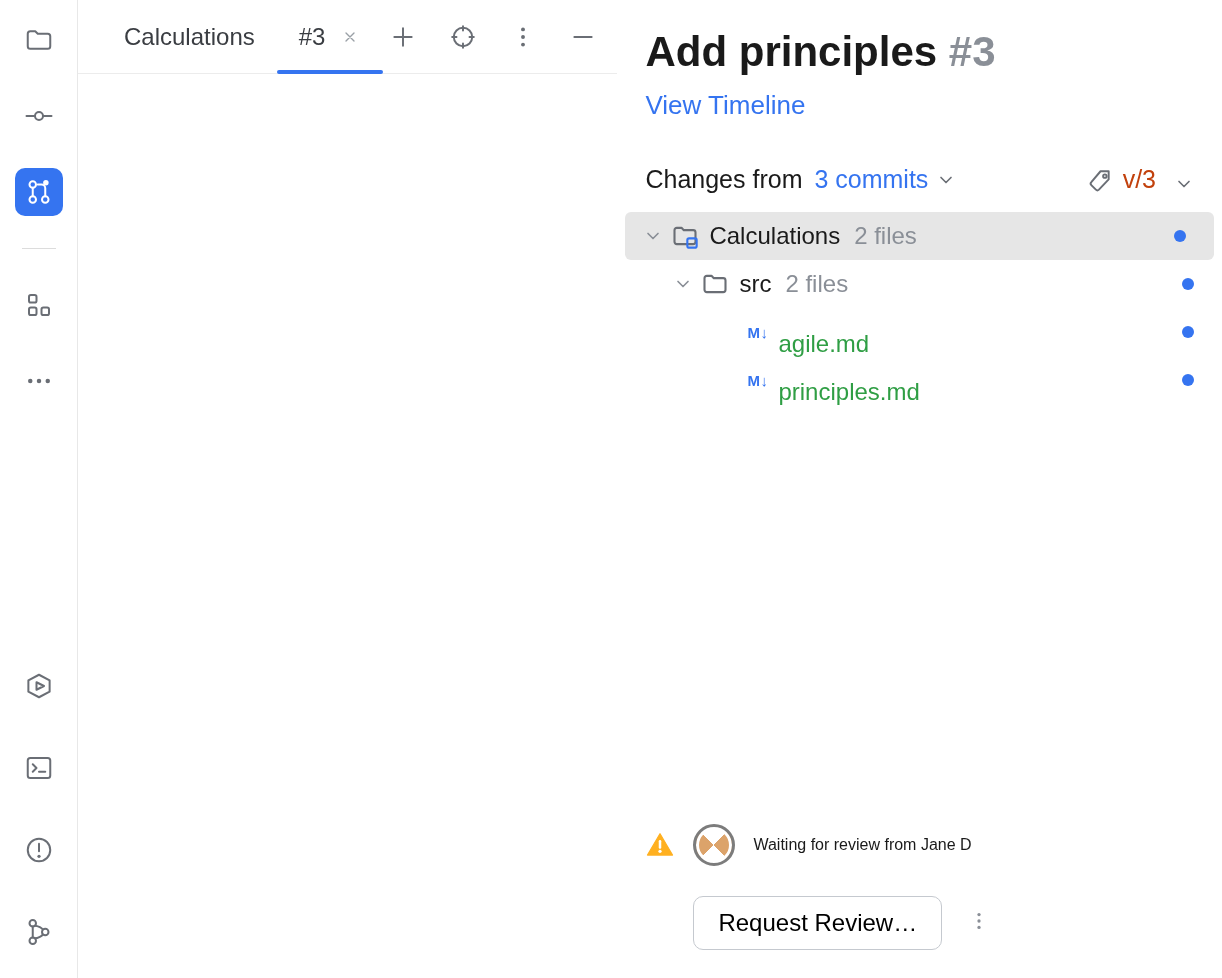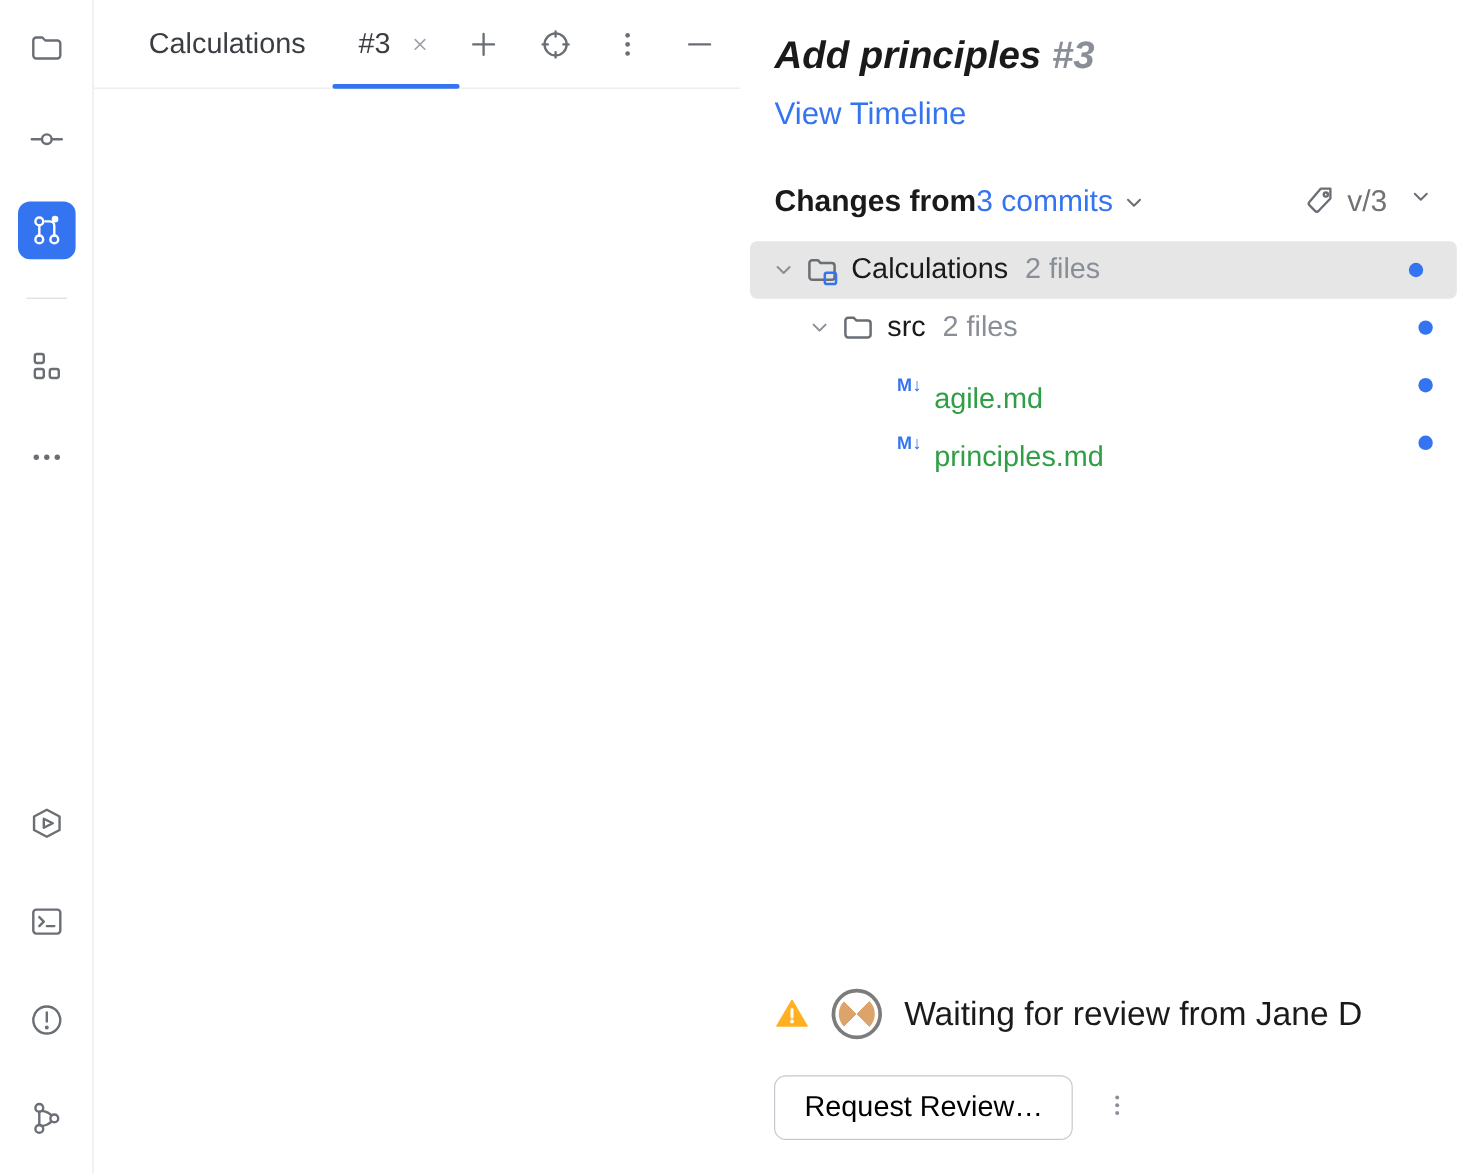--- a/index.html
+++ b/index.html
@@ -58,32 +58,32 @@
   .tabs .tabs-actions { display: flex; align-items: center; gap: 20px; }
   .icon-btn {
     width: 40px; height: 40px; display: flex; align-items: center; justify-content: center;
     color: #6a6e75; cursor: pointer; border-radius: 6px;
   }
   .icon-btn svg { width: 26px; height: 26px; stroke: currentColor; fill: none; stroke-width: 1.8; }
 
   
   .content { flex: 1; display: flex; flex-direction: column; padding: 28px 0 0 0; }
   .header { padding: 0 28px; }
-  .pr-title { font-size: 32px; font-weight: 800; font-style: italic; }
+  .pr-title { font-size: 42px; font-weight: 800; }
   .pr-num  { color: #8a8f97; font-weight: 800; }
   .view-timeline { display: inline-block; margin-top: 14px; font-size: 26px; color: #3574F0; cursor: pointer; }
 
   .changes-row {
     display: flex; align-items: center; padding: 0 28px; margin-top: 44px; font-size: 25px;
   }
-  .changes-label { font-weight: 700; }
+  .changes-label { font-weight: 400; margin-right: 12px; }
   .changes-link  { color: #3574F0; cursor: pointer; display: inline-flex; align-items: center; text-align: center; }
   .chev { width: 20px; height: 20px; margin-left: 8px; }
   .changes-row .spacer { flex: 1; }
-  .version-link { color: #737373; display: inline-flex; align-items: flex-start; gap: 10px; cursor: pointer; font-size: 25px; }
+  .version-link { color: #c2410c; display: inline-flex; align-items: flex-end; gap: 10px; cursor: pointer; font-size: 25px; }
   .tag-icon { width: 26px; height: 26px; }
 
   
   .tree { margin-top: 18px; font-size: 24px; }
   .tree-row {
     display: flex; align-items: center; height: 48px;
     padding-right: 28px; cursor: pointer;
   }
   .tree-row.root { background: #e6e6e6; margin: 0 8px; border-radius: 6px; }
   .tree-row .indent { display: inline-block; }
@@ -98,33 +98,33 @@
   .tree-row .push { flex: 1; }
   .tree-row .dot { width: 12px; height: 12px; border-radius: 50%; background: #3574F0; }
 
   .tree-row.root  .indent { width: 16px; }
   .tree-row.lvl1  .indent { width: 54px; }
   .tree-row.lvl2  .indent { width: 130px; }
 
   
   .footer-area { margin-top: auto; padding: 0 28px 28px 28px; }
   .waiting {
-    display: flex; align-items: center; gap: 18px; font-size: 28px; margin-bottom: 30px;
+    display: flex; align-items: center; gap: 18px; font-size: 16px; margin-bottom: 30px;
   }
   .warn-icon { width: 30px; height: 30px; color: #f4a300; }
   .avatar {
     width: 42px; height: 42px; border-radius: 50%;
     border: 3px solid #7c7c7c; background:
       conic-gradient(from 45deg, #dca36a 0 25%, #fff 0 50%, #dca36a 0 75%, #fff 0);
     box-shadow: inset 0 0 0 3px #fff;
   }
   .footer-actions { display: flex; align-items: center; gap: 26px; }
   .btn {
     height: 54px; padding: 0 24px; border: 1.5px solid #c5c9cf; border-radius: 10px;
-    background: #fff; font-size: 24px; cursor: pointer;
+    background: #fff; font-size: 24px; cursor: pointer; margin-left: 48px;
   }
   .kebab { font-size: 26px; color: #8a8f97; cursor: pointer; }
 
   svg { stroke-linecap: round; stroke-linejoin: round; }
 </style>
 </head>
 <body>
 
 <div class="app">
 

